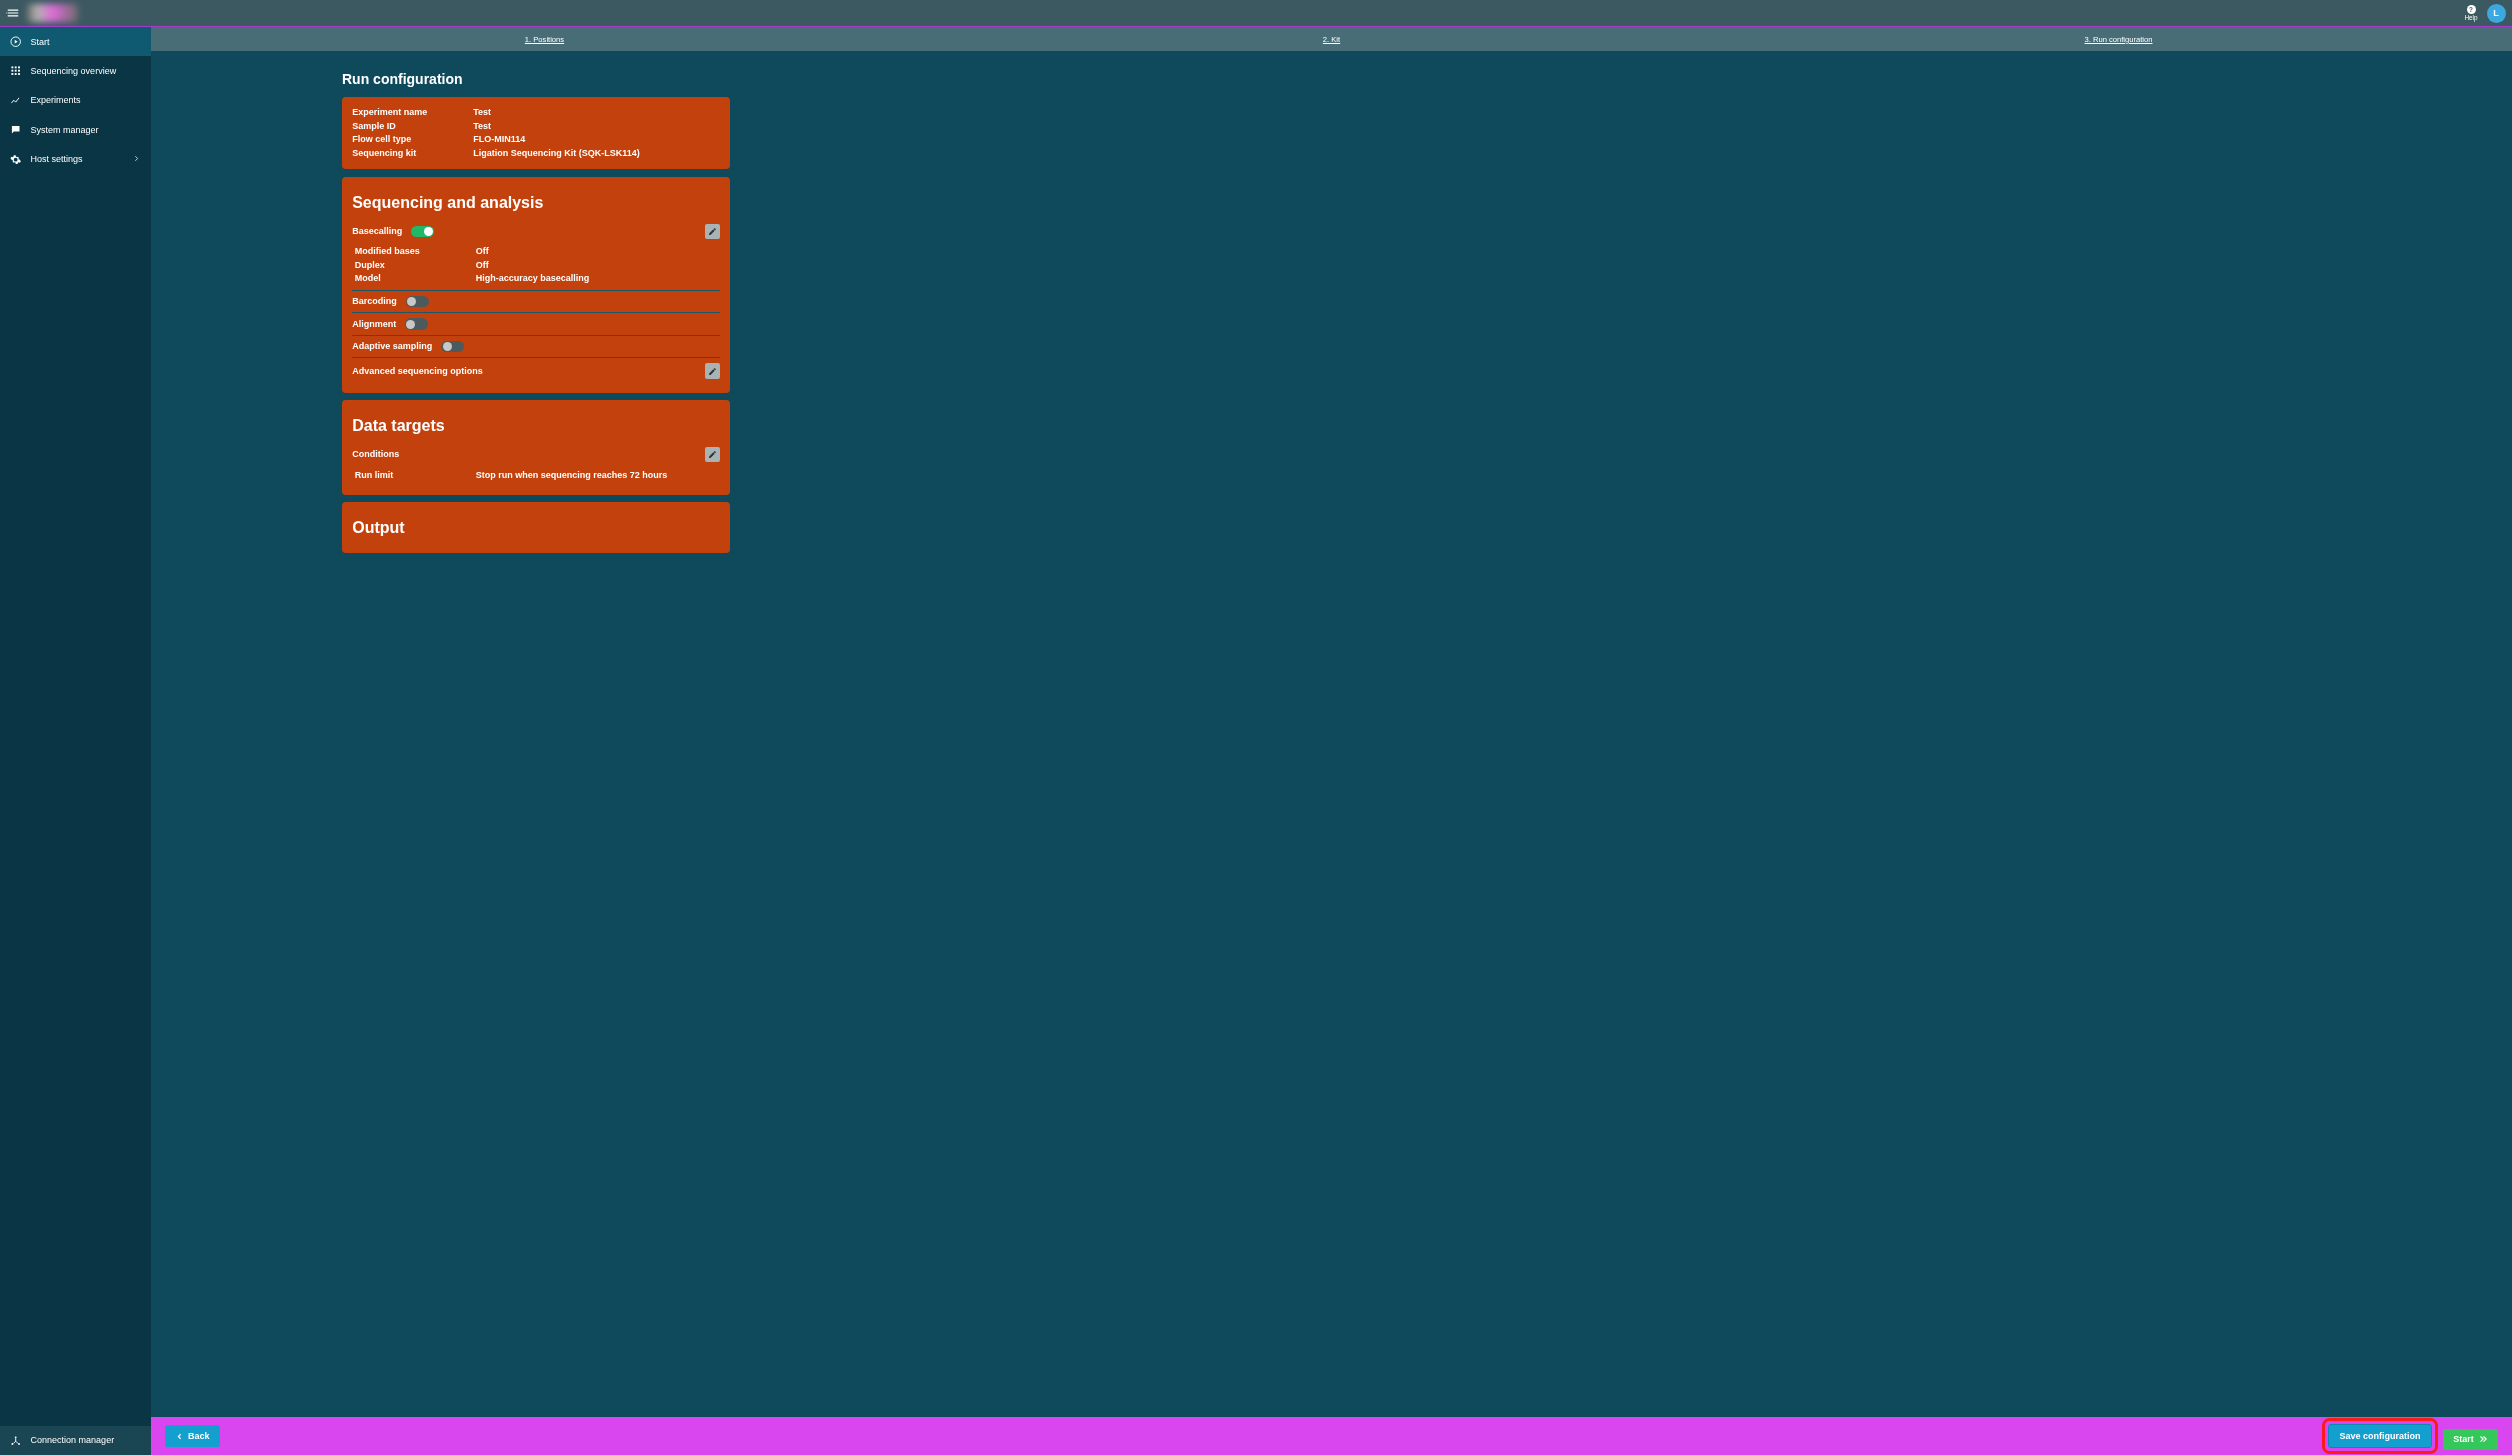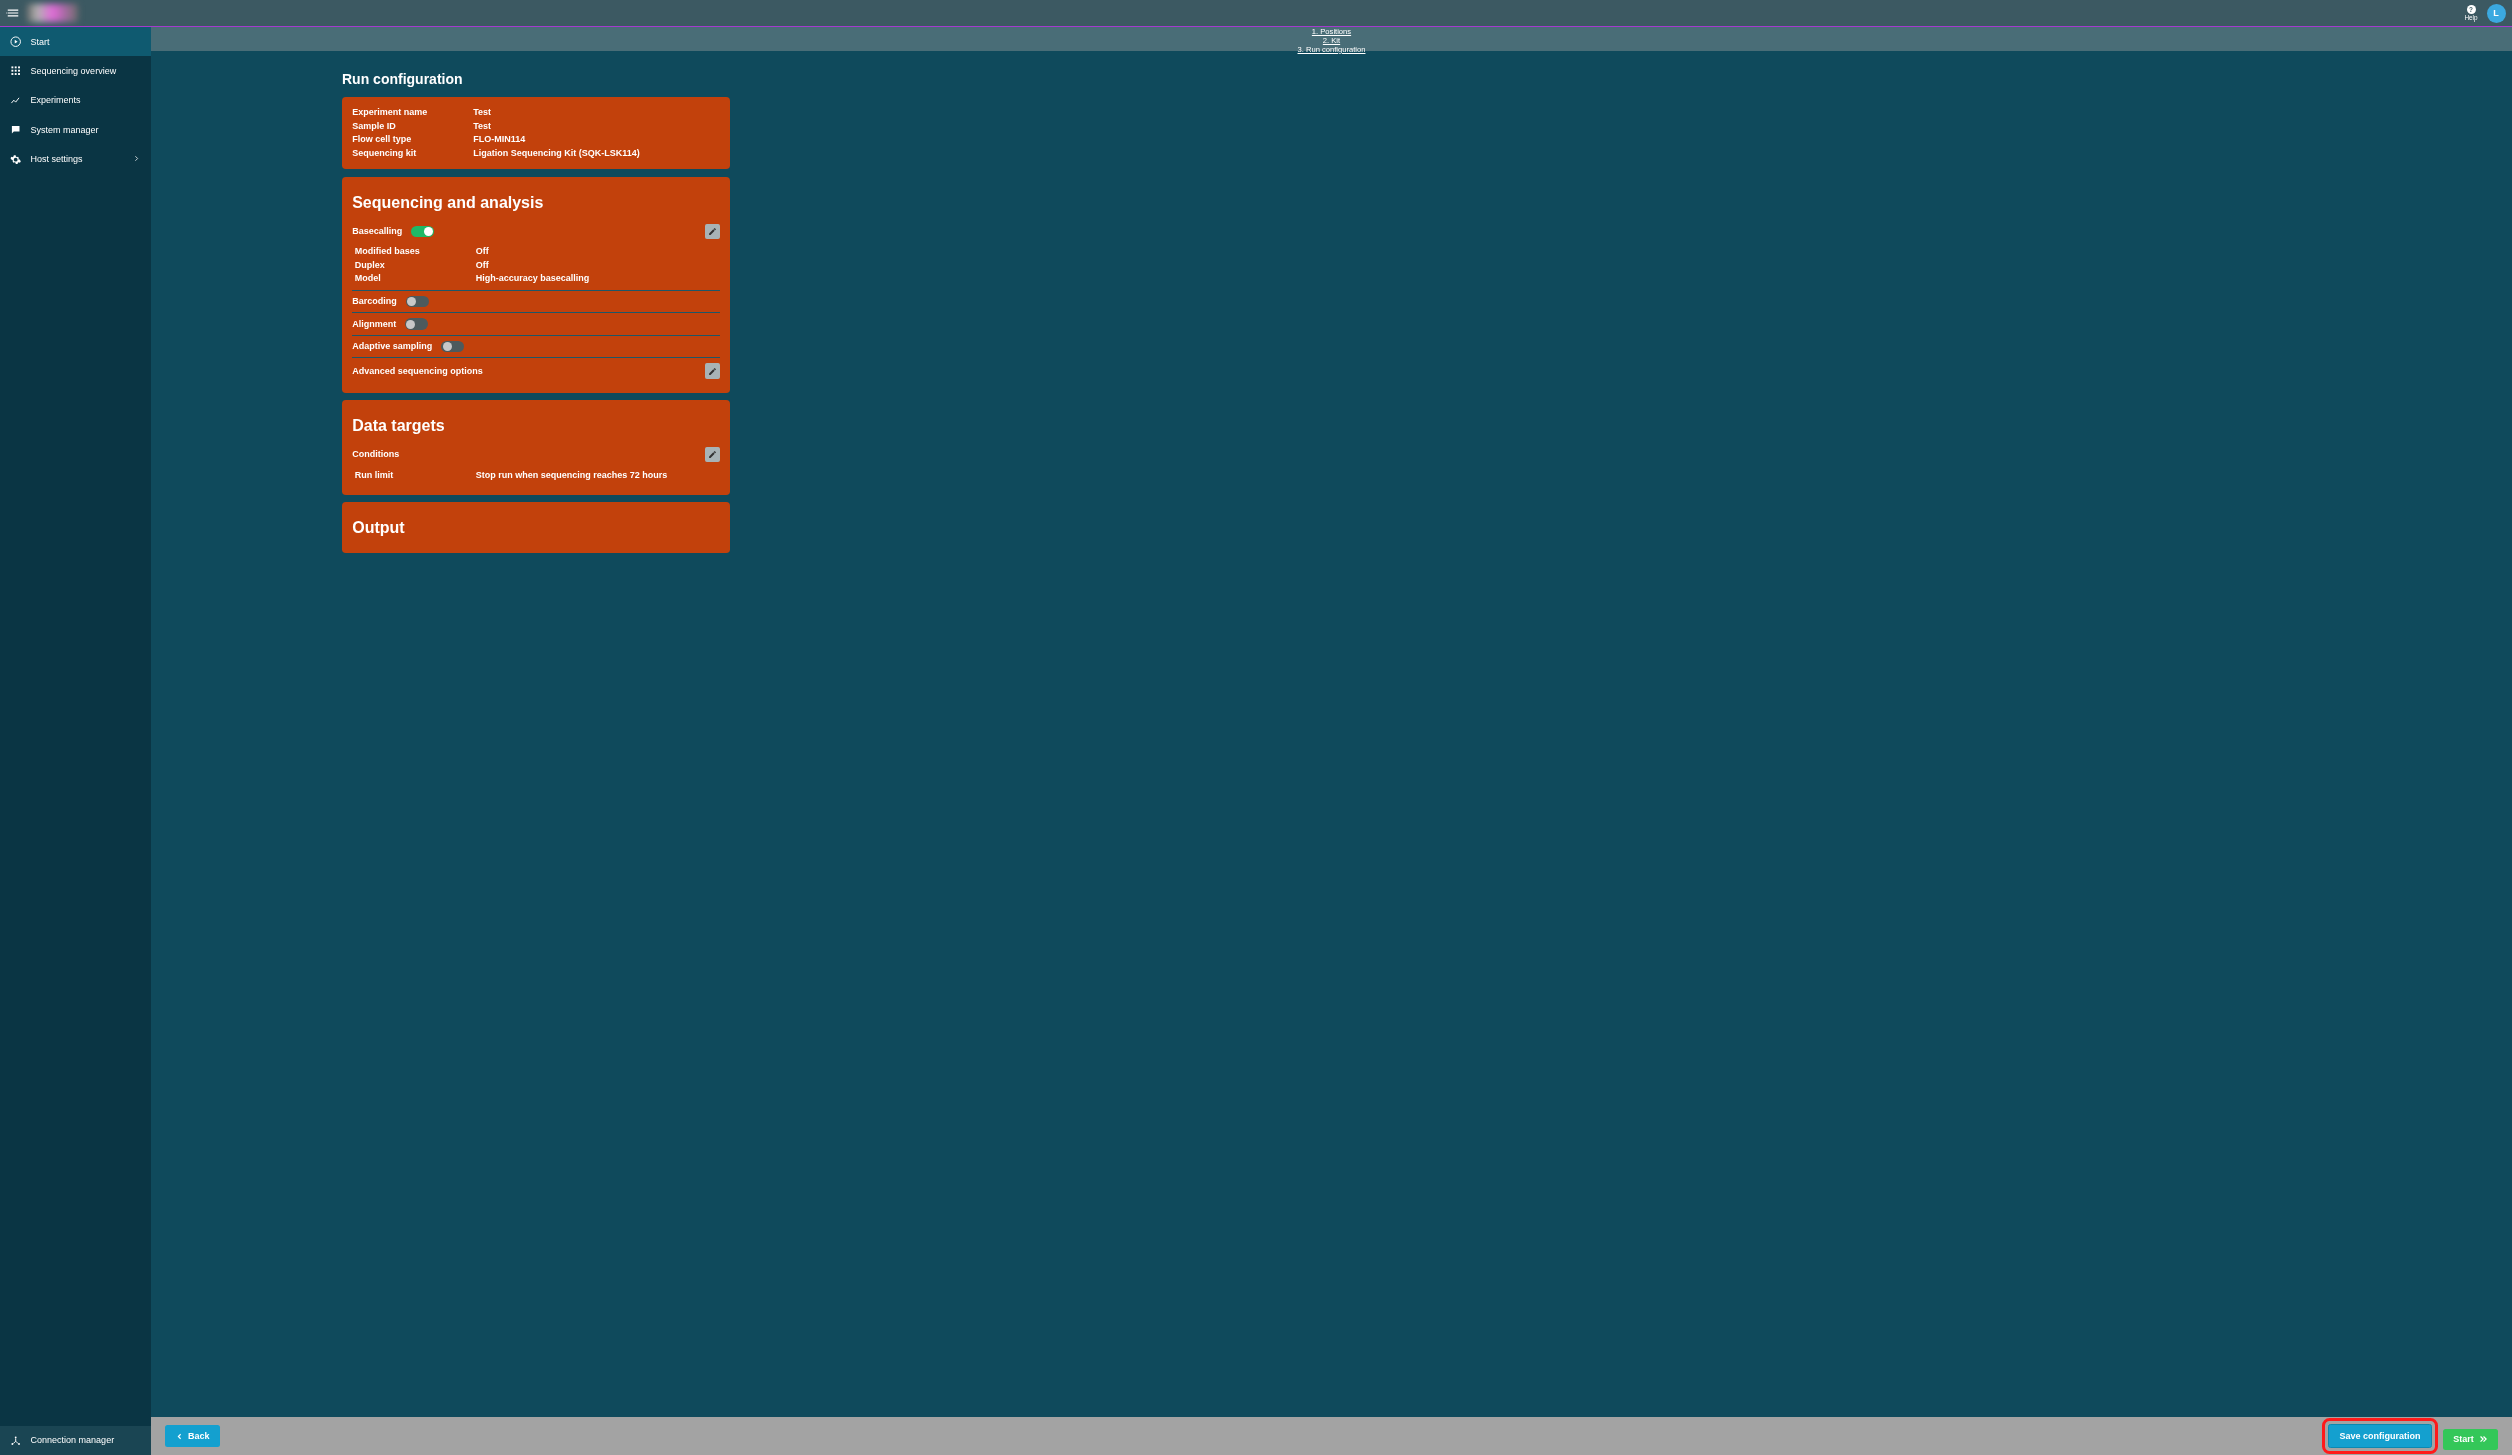--- a/index.html
+++ b/index.html
@@ -76,21 +76,20 @@
 
   
   .main {
     flex:1;
     display:flex; flex-direction:column;
     min-width:0;
   }
   .stepper {
     display:flex; height:24px; background:#496d77;
     font-size:7.6px;
-    flex-direction:column;
   }
   .step {
     flex:1; display:flex; align-items:center; justify-content:center;
     cursor:pointer;
   }
   .step span { text-decoration: underline; }
   .content-scroll {
     flex:1; overflow-y:auto;
     padding: 12.7px 0 19px;
   }
@@ -138,21 +137,21 @@
   .toggle.on { background:#1fb967;}
   .toggle.on .knob { left:12.7px; background:#fff;}
 
   .sub-kv { padding-left:2.5px; margin:1.3px 0 3.8px;}
   .sub-kv .kv-row { font-size:9px; }
   .sub-kv .kv-label { font-weight:600; }
   .sub-kv .kv-val { font-weight:600; }
 
   
   .footer {
-    height:38px; background:#a3a3a3;
+    height:38px; background:#d946ef;
     display:flex; align-items:center; justify-content:space-between;
     padding: 0 14px;
   }
   .btn {
     display:inline-flex; align-items:center; gap:3.8px;
     padding: 5.7px 10.2px; border-radius:2.5px; font-size:9px; font-weight:600;
     cursor:pointer; border:none; color:#fff;
   }
   .btn-back { background:#14a0cf; }
   .btn-save { background:#14a0cf; border:1.3px solid #0b89b2;}

